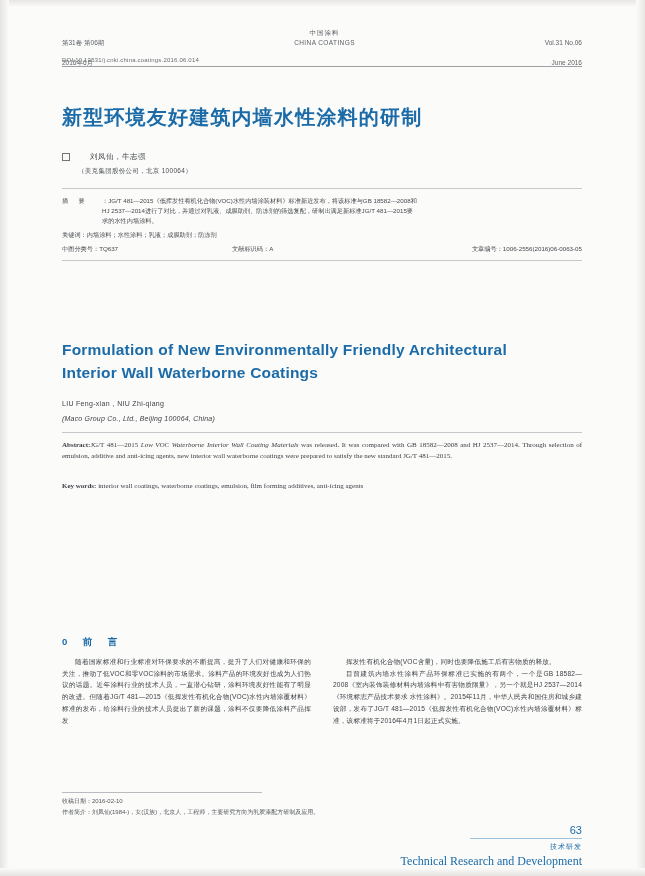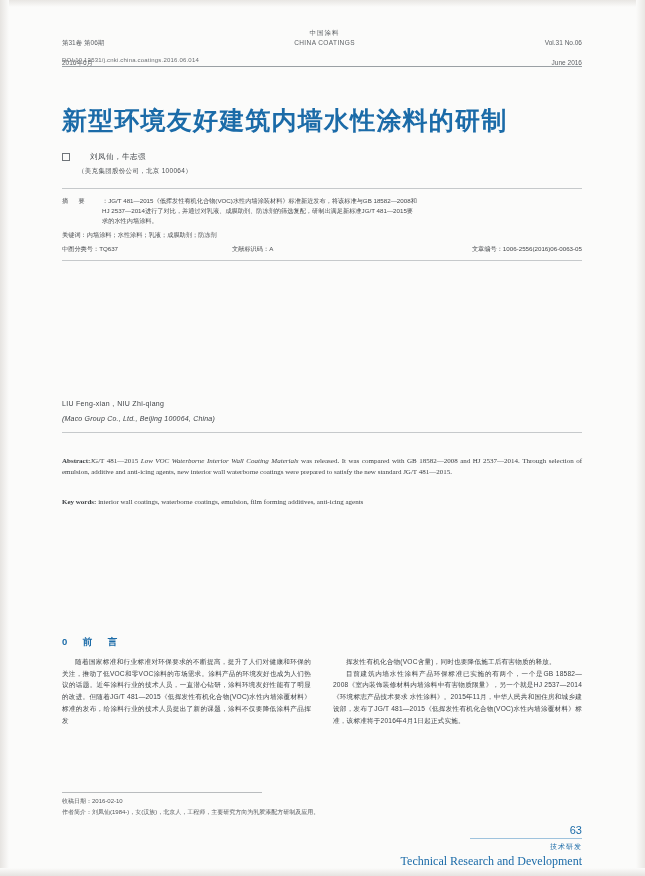--- a/index.html
+++ b/index.html
@@ -32,21 +32,21 @@
     font-size:6px; color:#6a6e72; letter-spacing:0.2px;
   }
   .rule-top {
     position:absolute; left:62px; top:66px; width:520px; height:1px;
     background:#9aa0a4;
   }
   
   .cn-title {
     position:absolute; left:62px; top:104px; width:530px;
     font-family:"DejaVu Sans", sans-serif;
-    font-size:25px; font-weight:bold; color:#1b6ba8;
+    font-size:20px; font-weight:bold; color:#1b6ba8;
     letter-spacing:1.2px;
   }
   .cn-authors {
     position:absolute; left:62px; top:152px;
     font-size:7.5px; color:#3b3f43; letter-spacing:0.5px;
     display:flex; align-items:center; gap:20px;
   }
   .sqmark {
     display:inline-block; width:6px; height:6px;
     border:1px solid #6f7479; background:#fbfbfa;
@@ -84,21 +84,21 @@
     position:absolute; left:62px; top:399px;
     font-size:7px; color:#3f4347; letter-spacing:0.3px;
   }
   .en-affil {
     position:absolute; left:62px; top:415px;
     font-size:7px; color:#3f4347; font-style:italic; letter-spacing:0.2px;
   }
   .en-abs {
     position:absolute; left:62px; top:432px; width:520px;
     border-top:1px solid #c6c9cb;
-    padding-top:23px;
+    padding-top:7px;
     font-family:"Liberation Serif", serif;
     font-size:7px; color:#3d4145; line-height:1.62; text-align:justify;
   }
   .en-abs b { font-weight:bold; }
   .en-abs i { font-style:italic; }
   .en-kw { margin-top:18px; }
   
   .sec-title {
     position:absolute; left:62px; top:636px;
     font-size:9.5px; color:#1b6ba8; font-weight:bold; letter-spacing:3px;text-align:right;
@@ -192,20 +192,24 @@
     <div class="abs-line abs-line2">HJ 2537—2014进行了对比，并通过对乳液、成膜助剂、防冻剂的筛选复配，研制出满足新标准JG/T 481—2015要</div>
     <div class="abs-line abs-line2">求的水性内墙涂料。</div>
     <div class="kw">关键词：内墙涂料；水性涂料；乳液；成膜助剂；防冻剂</div>
     <div class="clsrow">
       <div>中图分类号：TQ637</div>
       <div>文献标识码：A</div>
       <div>文章编号：1006-2556(2016)06-0063-05</div>
     </div>
   </div>
 
+  <div class="en-title">
+    <div>Formulation of New Environmentally Friendly Architectural</div>
+    <div>Interior Wall Waterborne Coatings</div>
+  </div>
   <div class="en-authors">LIU Feng-xian，NIU Zhi-qiang</div>
   <div class="en-affil">(Maco Group Co., Ltd., Beijing 100064, China)</div>
 
   <div class="en-abs">
     <div>
       <b>Abstract:</b><span>JG/T 481—2015 </span><i>Low VOC Waterborne Interior Wall Coating Materials</i><span> was released. It was compared with GB 18582—2008 and HJ 2537—2014. Through selection of emulsion, additive and anti-icing agents, new interior wall waterborne coatings were prepared to satisfy the new standard JG/T 481—2015.</span>
     </div>
     <div class="en-kw">
       <b>Key words:</b><span> interior wall coatings, waterborne coatings, emulsion, film forming additives, anti-icing agents</span>
     </div>

